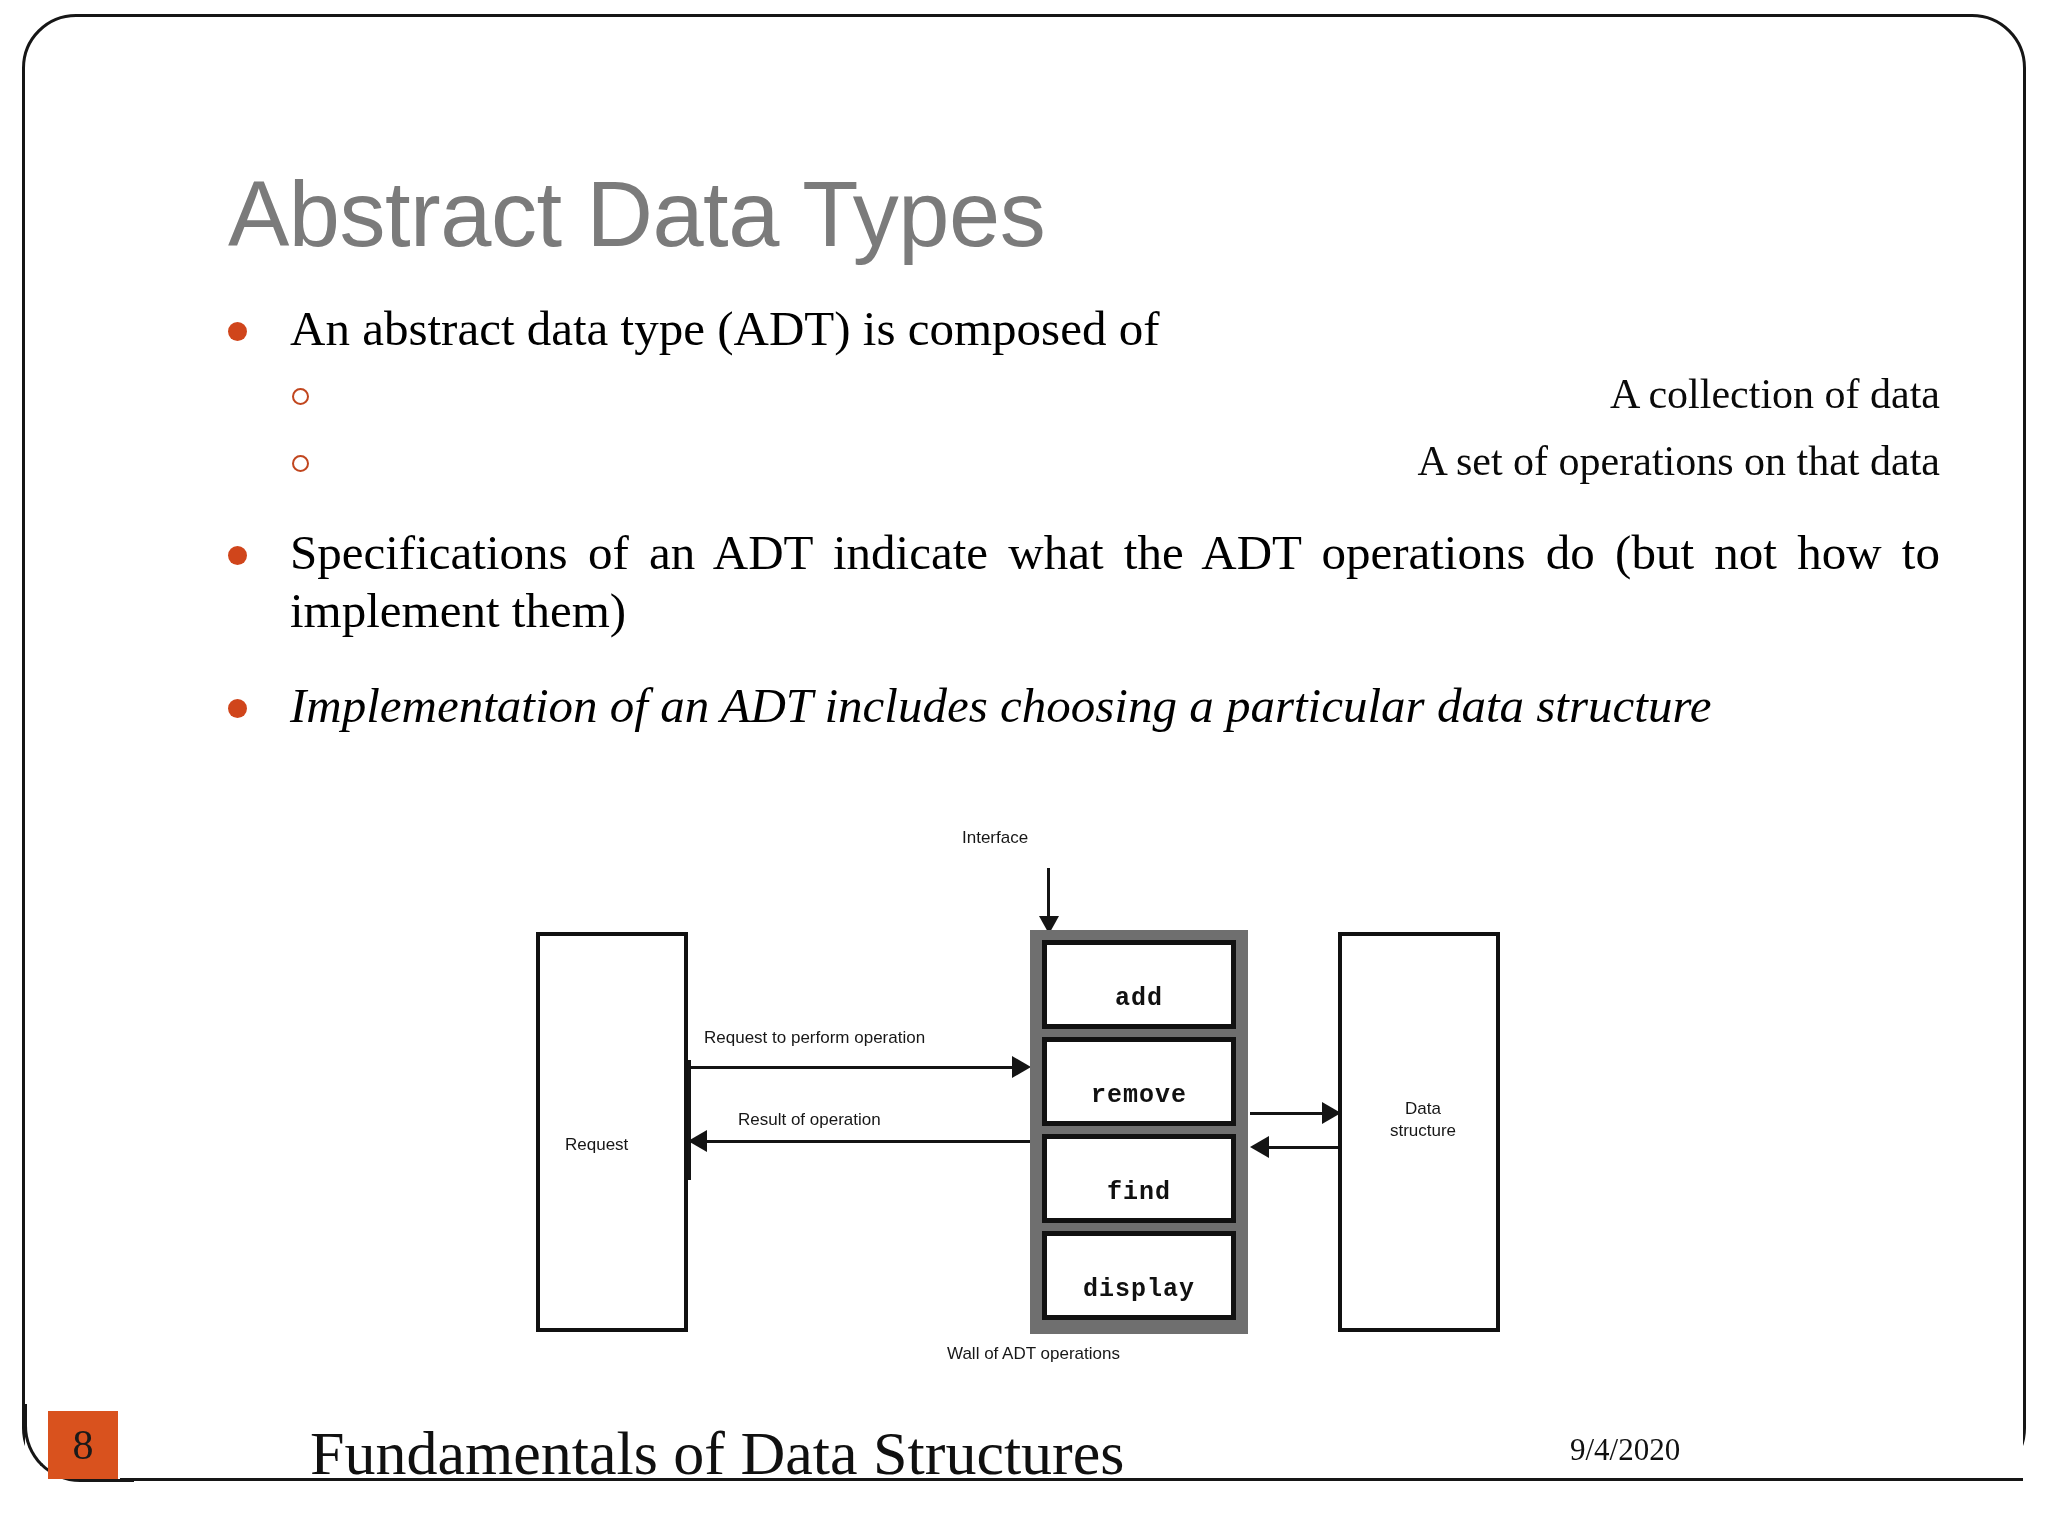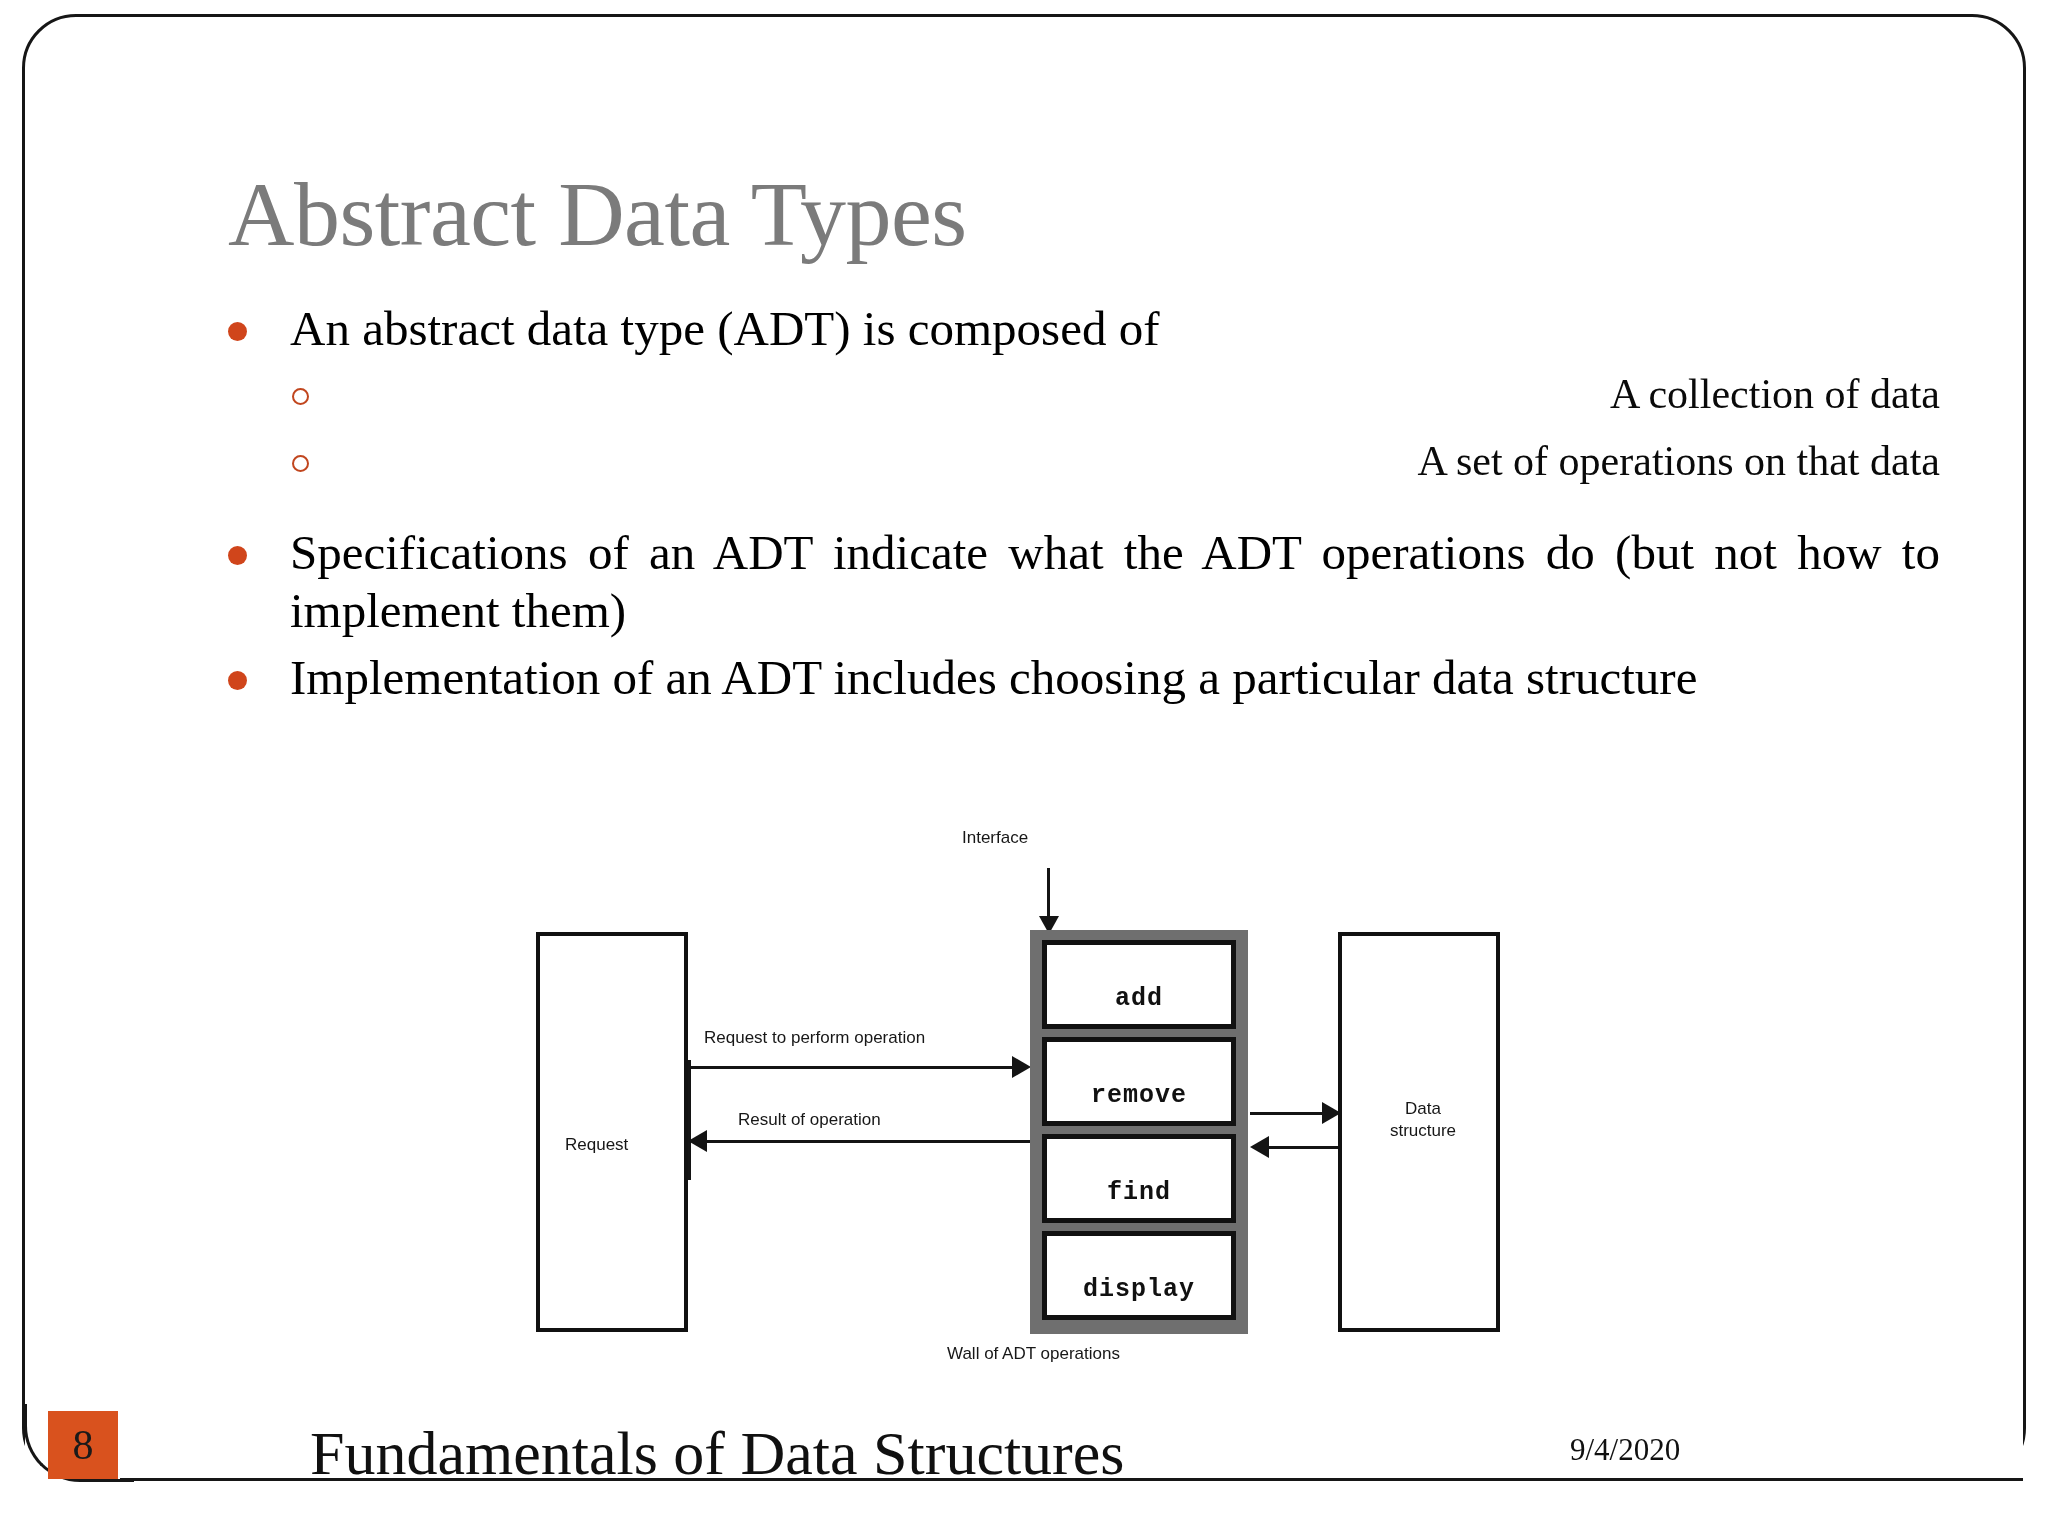--- a/index.html
+++ b/index.html
@@ -64,21 +64,21 @@
   }
 
   
   .title {
     position: absolute;
     left: 228px;
     top: 168px;
     font-size: 92px;
     line-height: 1;
     color: #7b7b7b;
-    font-family: Liberation Serif, serif;
+    font-family: Liberation Sans, sans-serif;
     letter-spacing: -0.5px;
     white-space: nowrap;
   }
 
   
   .body {
     position: absolute;
     left: 200px;
     top: 300px;
     width: 1740px;
@@ -330,21 +330,21 @@
     <div class="bullet-row bullet-l2">
       <span class="ring"></span>
       <span>A set of operations on that data</span>
     </div>
 
     <div class="bullet-row bullet-l1 just" style="margin-top:32px;">
       <span class="dot"></span>
       <span>Specifications of an ADT indicate what the ADT operations do (but not how to implement them)</span>
     </div>
 
-    <div class="bullet-row bullet-l1 just" style="margin-top:8px;">
+    <div class="bullet-row bullet-l1 just" style="margin-top:36px;font-style:italic;">
       <span class="dot"></span>
       <span>Implementation of an ADT includes choosing a particular data structure</span>
     </div>
 
   </div>
 
   <div class="diagram">
 
     <div class="dg-label interface-label">Interface</div>
     <div class="iface-arrow-line"></div>

